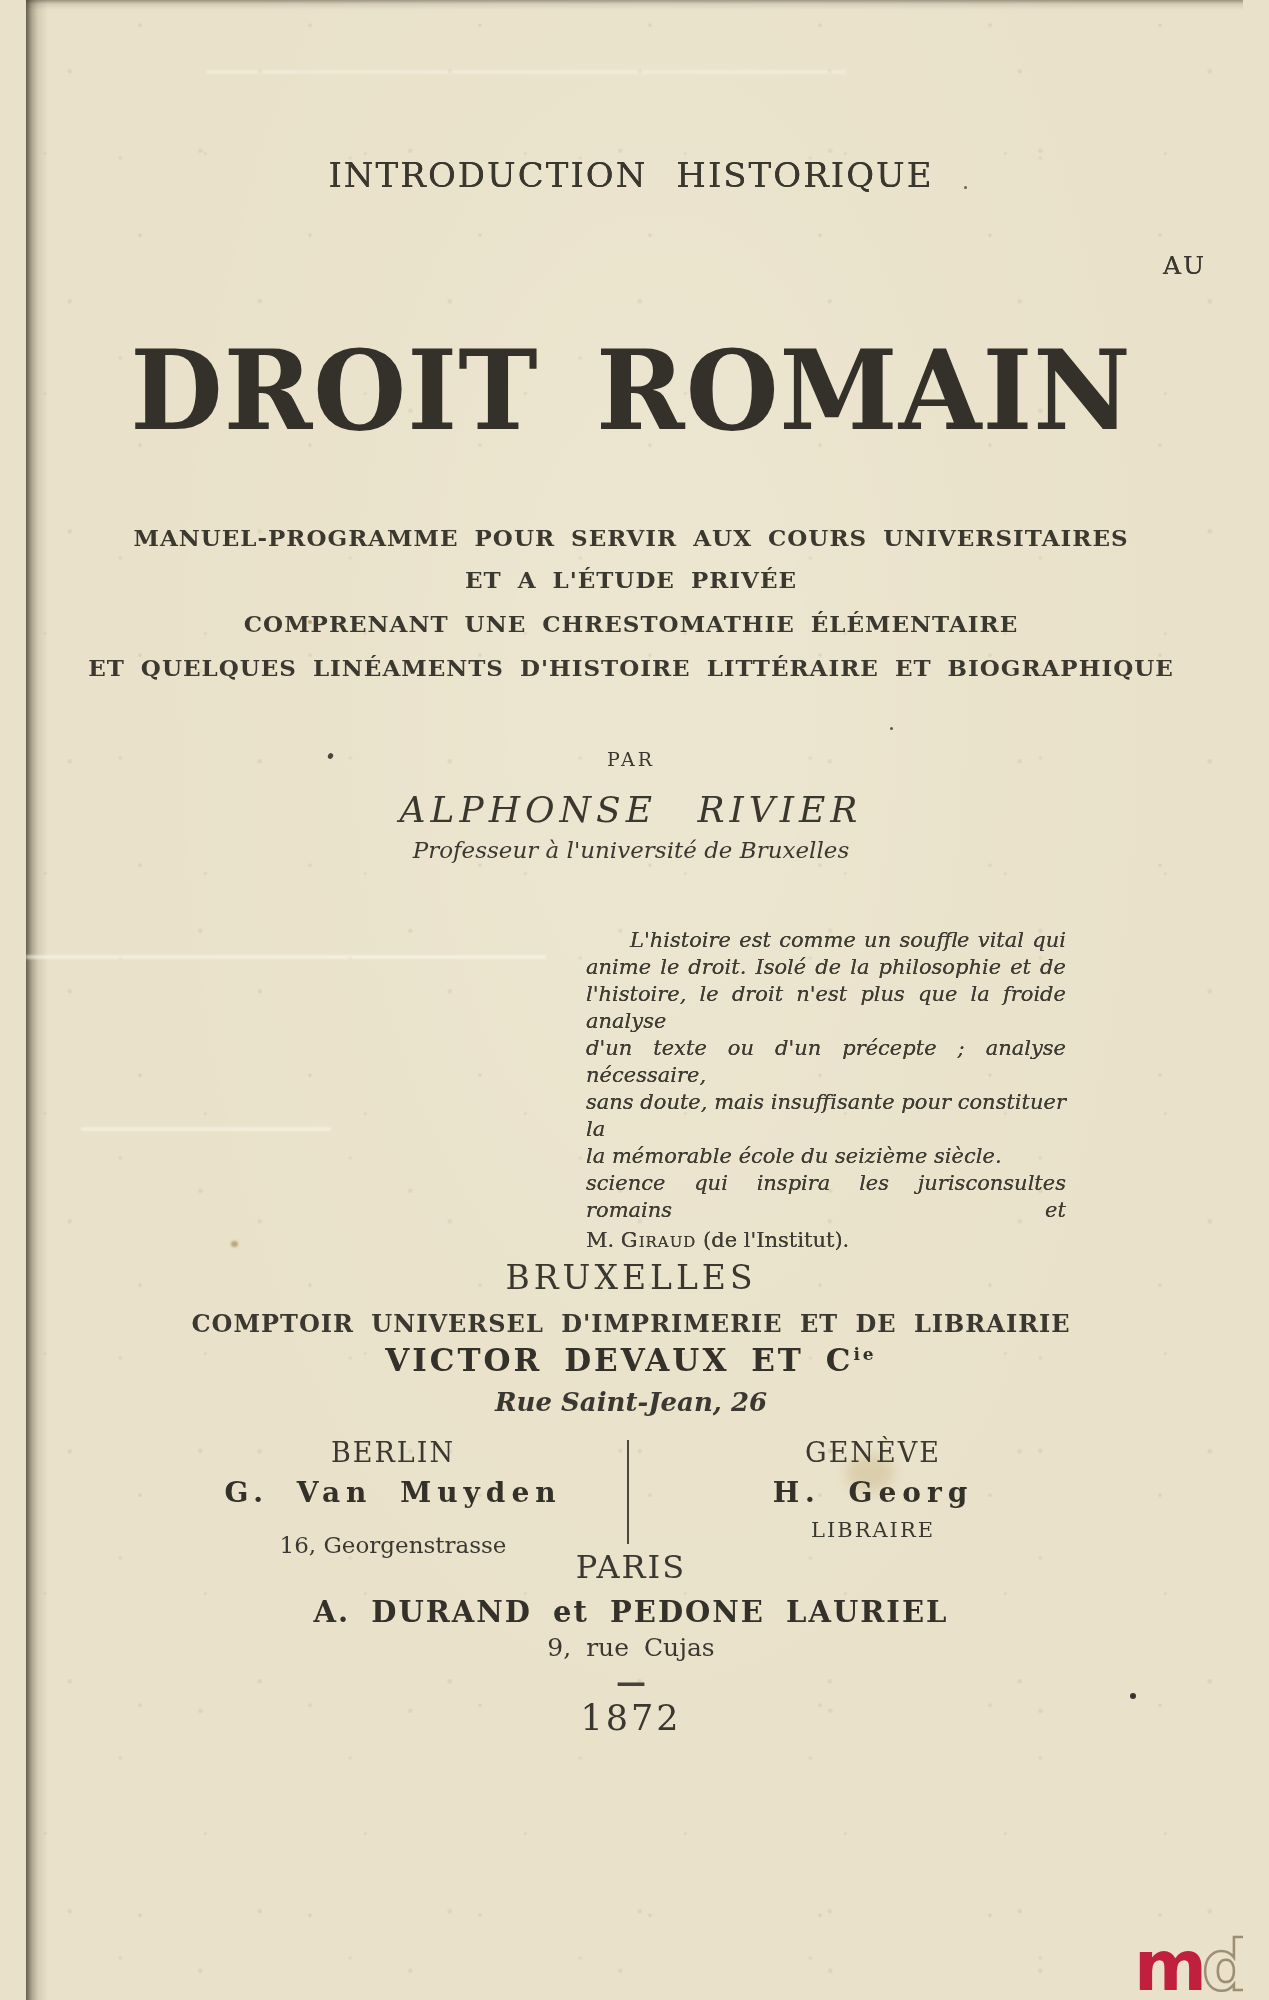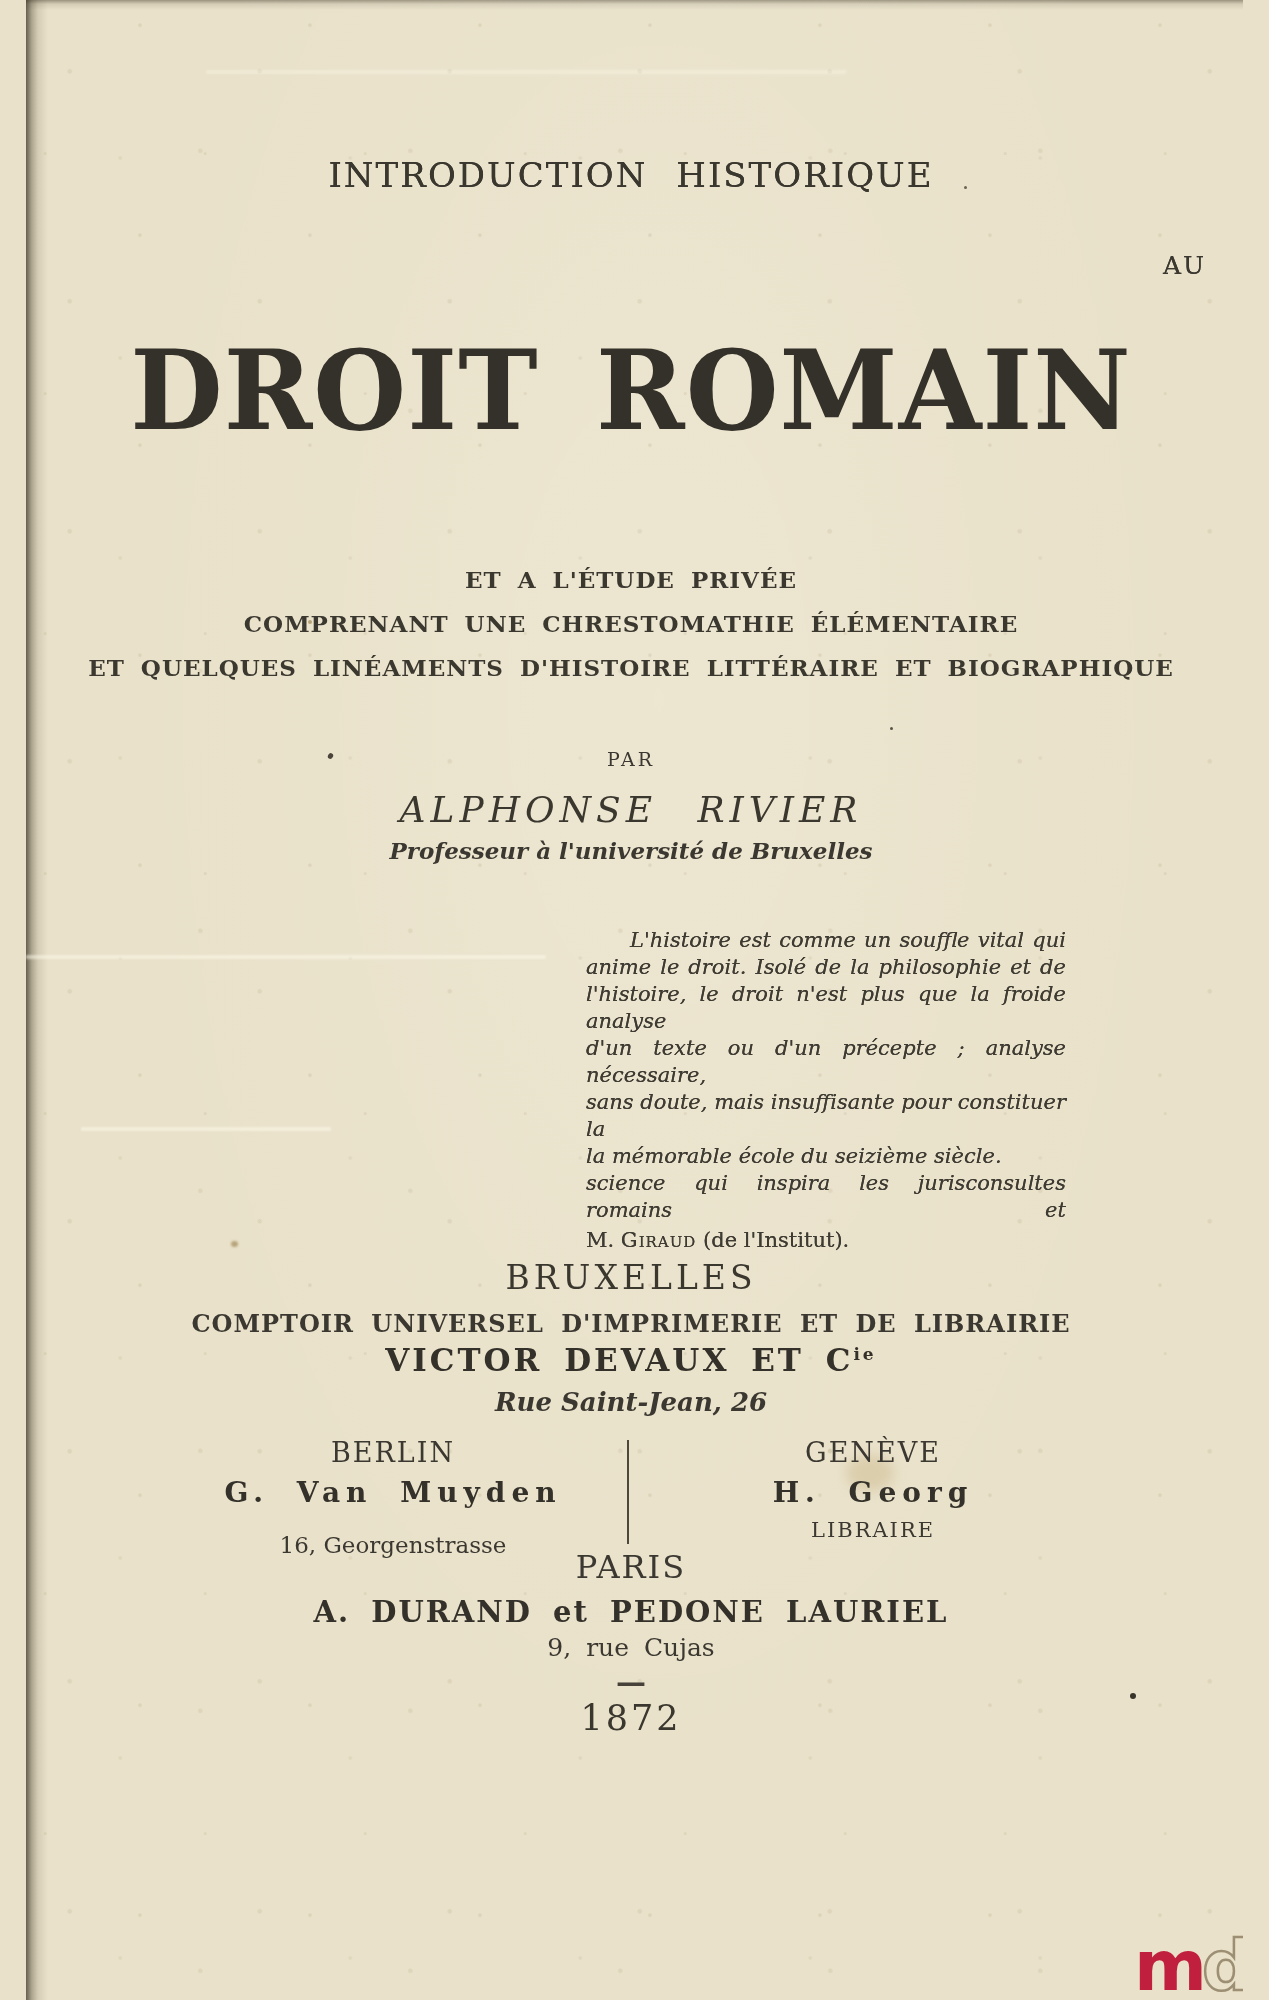--- a/index.html
+++ b/index.html
@@ -24,21 +24,21 @@
     background-size:190px 230px,170px 210px,210px 260px,230px 200px,160px 240px,100% 100%,100% 100%,100% 100%,auto;
   }
   .cline{position:absolute;left:30px;width:1150px;text-align:center;}
   .series-title{top:155px;font-size:34px;letter-spacing:2px;word-spacing:16px;color:#3a372f;text-shadow:0 0 .4px #3a372f;}
   .connector{top:251px;font-size:25px;letter-spacing:2px;text-shadow:0 0 .4px currentColor;text-align:right;}
   .main-title{top:336px;font-size:110px;line-height:1;font-weight:bold;letter-spacing:1px;word-spacing:20px;color:#34312a;transform:scaleX(.97);}
   .subline{font-size:23px;font-weight:bold;letter-spacing:1px;word-spacing:7px;color:#3b3830;}
   .sub1{top:524px;}.sub2{top:566px;}.sub3{top:610px;}.sub4{top:654px;}
   .par-label{top:748px;font-size:19px;letter-spacing:3px;}
   .author{top:789px;font-size:36px;font-style:italic;letter-spacing:5px;word-spacing:24px;color:#3a372f;}
-  .author-title{top:837px;font-size:23px;font-weight:bold;font-style:italic;}
+  .author-title{top:837px;font-size:23px;font-weight:normal;font-style:italic;}
   .epigraph{position:absolute;left:560px;top:927px;width:480px;font-style:italic;font-size:21px;line-height:27px;color:#3e3b33;text-shadow:0 0 .4px currentColor;}
   .ep-line.j{text-align:justify;text-align-last:justify;}
   .ep-line.first{text-indent:44px;}
   .ep-attribution{font-style:normal;text-align:left;padding-right:24px;margin-top:3px;font-size:21px;}
   .ep-attribution .scaps{font-variant:small-caps;letter-spacing:1px;}
   .city-bruxelles{top:1258px;font-size:33px;letter-spacing:4px;color:#3a372f;}
   .comptoir{top:1309px;font-size:24px;letter-spacing:1px;word-spacing:8px;font-weight:bold;}
   .devaux{top:1342px;font-size:31px;font-weight:bold;letter-spacing:3px;word-spacing:8px;color:#34312a;}
   .devaux sup{font-size:17px;}
   .rue{top:1387px;font-size:26px;font-style:italic;font-weight:bold;}
@@ -86,20 +86,21 @@
   <div class="speck sp3"></div>
   <div class="speck sp4"></div>
   <div class="speck sp5"></div>
   <div class="speck sp6"></div>
   <div class="speck sp7"></div>
 
   <div class="cline series-title">INTRODUCTION HISTORIQUE</div>
   <div class="cline connector">AU</div>
   <div class="cline main-title">DROIT ROMAIN</div>
 
+  <div class="cline subline sub1">MANUEL-PROGRAMME POUR SERVIR AUX COURS UNIVERSITAIRES</div>
   <div class="cline subline sub2">ET A L'ÉTUDE PRIVÉE</div>
   <div class="cline subline sub3">COMPRENANT UNE CHRESTOMATHIE ÉLÉMENTAIRE</div>
   <div class="cline subline sub4">ET QUELQUES LINÉAMENTS D'HISTOIRE LITTÉRAIRE ET BIOGRAPHIQUE</div>
 
   <div class="cline par-label">PAR</div>
   <div class="cline author">ALPHONSE RIVIER</div>
   <div class="cline author-title">Professeur à l'université de Bruxelles</div>
 
   <div class="epigraph">
     <div class="ep-line first j">L'histoire est comme un souffle vital qui</div>

